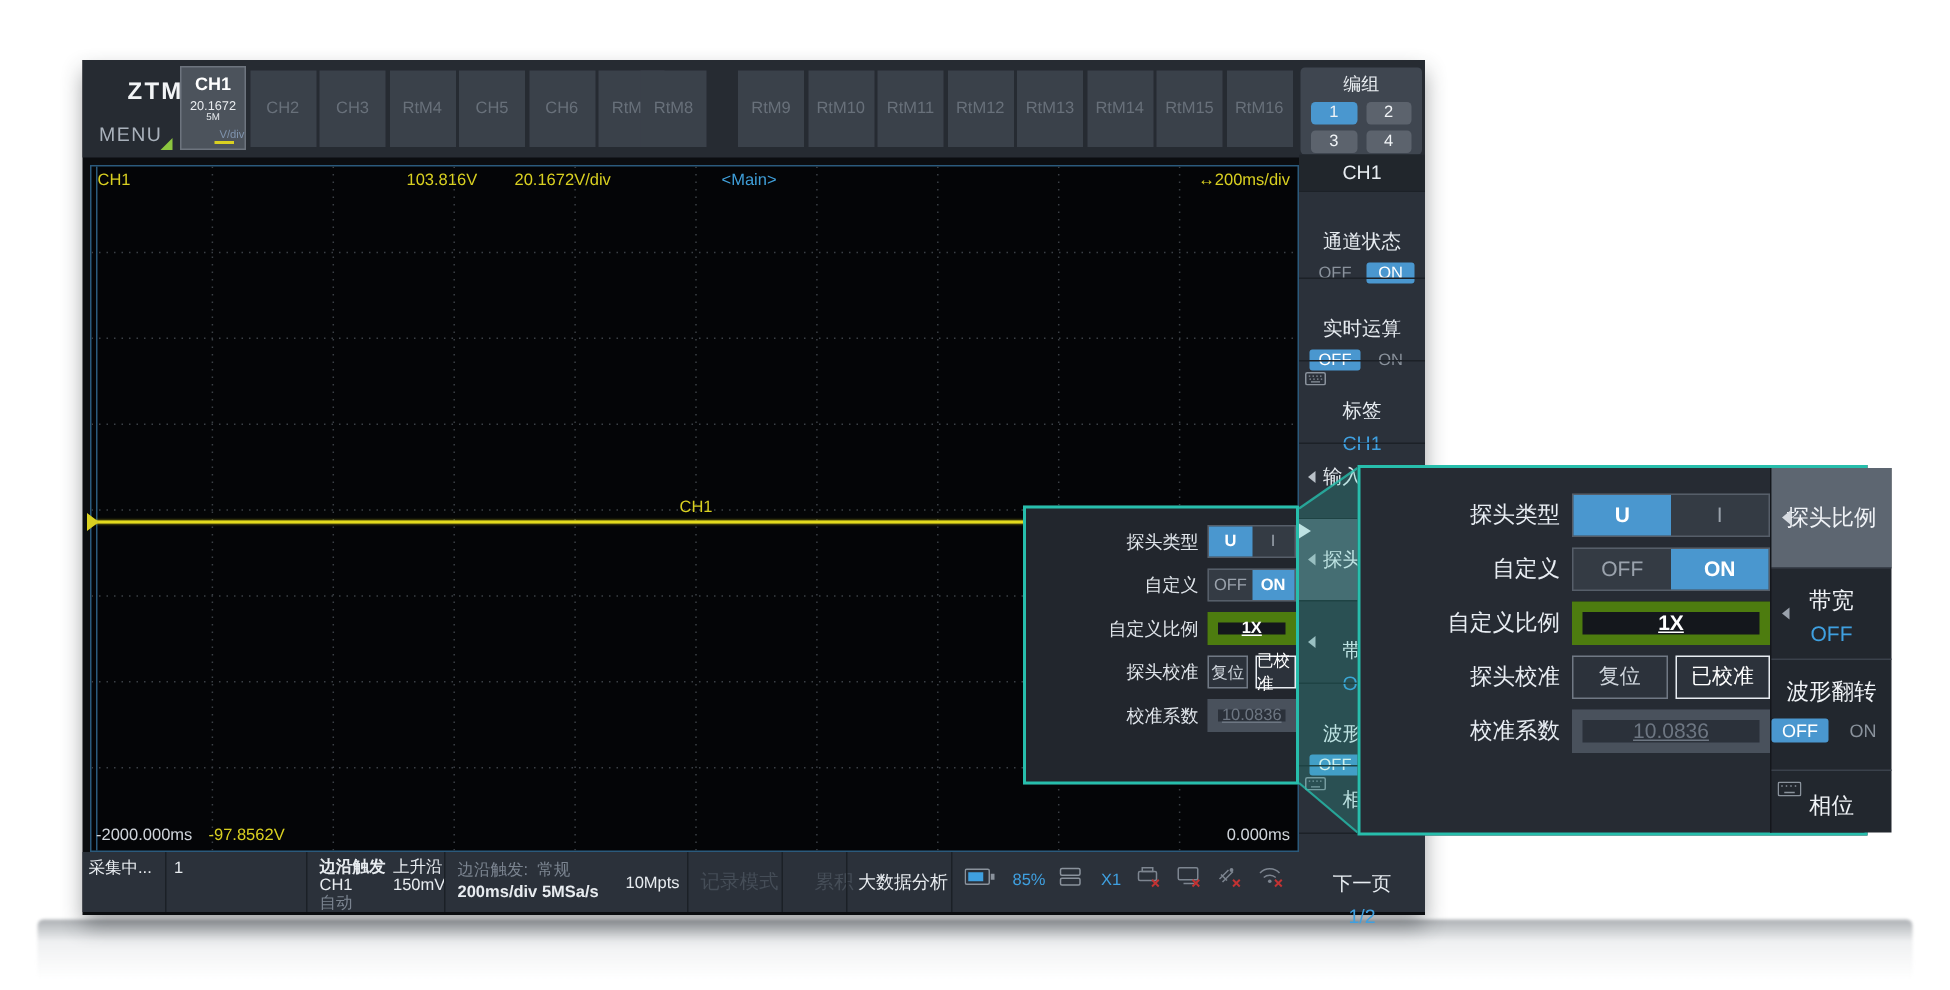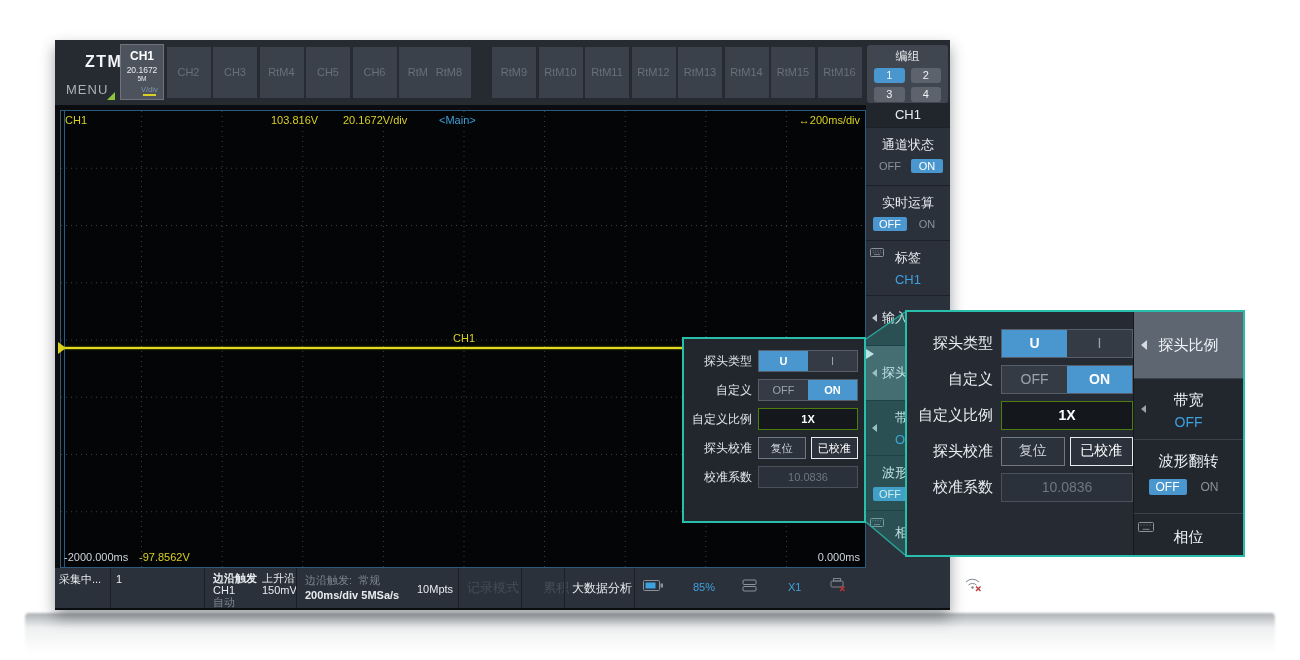--- a/index.html
+++ b/index.html
@@ -17,81 +17,81 @@
   .menu-tri { position:absolute; left:52px; top:52px; width:0; height:0;
               border-left:8px solid transparent; border-bottom:8px solid #8cc63f; }
 
   .tab { position:absolute; top:7px; width:44px; height:51px; background:#3a414a;
          color:#68707a; font-size:11px; text-align:center; line-height:51px; }
   .tab.active { top:4px; height:56px; background:#4c535c; border:1px solid #6d747e;
                 color:#ffffff; line-height:normal; }
   .tab.active .t-main { font-size:12px; font-weight:bold; margin-top:4px; }
   .tab.active .t-val  { font-size:8.5px; margin-top:2px; color:#e8ebee; }
   .tab.active .t-val .t-badge { font-size:6.5px; vertical-align:top; }
-  .tab.active .t-unit { font-size:7.5px; color:#7f93ad; text-align:left; padding-left:20px; }
+  .tab.active .t-unit { font-size:7.5px; color:#7f93ad; text-align:right; padding-left:0; }
   .tab.active .t-dash { position:absolute; right:7px; bottom:3px; width:13px; height:2px; background:#d9d021; }
 
   
   .groupbox { position:absolute; left:812px; top:5px; width:81px; height:58px; background:#3f4650; border-radius:3px; }
   .gb-title { text-align:center; color:#e8ecf0; font-size:12px; margin-top:3px; }
   .gb-grid { display:grid; grid-template-columns:1fr 1fr; gap:4px 6px; padding:3px 7px 0 7px; }
   .gb-btn { height:15px; border-radius:3px; background:#5c636d; color:#f0f3f6; font-size:11px;
             text-align:center; line-height:15px; }
   .gb-btn.on { background:#4a97cf; }
 
   
   .scope { position:absolute; left:5px; top:70px; width:806px; height:458px;
            background:#040507; border:1px solid #2b5a7c; }
   .sc-txt { position:absolute; font-size:11px; }
   .yellow { color:#d9d021; }
   .gray-w { color:#cfd4da; }
-  .blue-t { color:#3f9fd9; }
+  .blue-t { color:#3f9fd9;margin-left:42px; }
   .trace { position:absolute; left:2px; top:236px; width:800px; height:2px; background:#e3da1e;
            box-shadow:0 0 2px #b7b113; }
   .trace-marker { position:absolute; left:-3px; top:231px; width:0; height:0;
                   border-top:6px solid transparent; border-bottom:6px solid transparent;
                   border-left:8px solid #d9d021; }
   .vline { position:absolute; left:3px; top:0; width:1px; height:456px; background:#2b5a7c; }
 
   
   .statusbar { position:absolute; left:0; top:528px; width:811px; height:40px; background:#2b313a; }
   .sb-div { position:absolute; top:0; width:1px; height:40px; background:#1b2026; }
   .sb { position:absolute; font-size:11px; color:#e8ecf0; line-height:12px; white-space:nowrap; }
   .sb .dim { color:#7b8490; }
   .sb-ghost { color:#454d57; font-size:13px; }
-  .sb-icons { position:absolute; left:588px; top:9px; display:flex; align-items:center; gap:27px; }
+  .sb-icons { position:absolute; left:588px; top:9px; display:flex; align-items:center; gap:9px; }
   .ic-txt { color:#3fa0e0; font-size:11px; margin-left:2px; }
 
   
   .sidebar { position:absolute; left:811px; top:63px; width:84px; height:505px; background:#2b313a; }
   .si { position:relative; border-top:1px solid #1c2127; text-align:center; color:#e8edf2; font-size:13px; }
   .si-head { height:24px; line-height:24px; background:#21262c; font-size:13px; }
-  .si-label { padding-top:8px; }
+  .si-label { padding-top:24px; }
   .chip-row { display:flex; justify-content:center; gap:4px; margin-top:5px; }
   .chip { min-width:32px; padding:1px 6px; border-radius:2px; font-size:11px; color:#8a929c; }
   .chip.on { background:#4a97cf; color:#ffffff; }
   .si-val { color:#3fa0e0; font-size:13px; margin-top:5px; }
   .arr-l { position:absolute; left:6px; width:0; height:0;
            border-top:4px solid transparent; border-bottom:4px solid transparent;
            border-right:5px solid #b9c0c8; }
   .kb-ico { position:absolute; left:4px; top:4px; }
   .si-hl { background:#4e5863; }
 
   
   .popup-sm { position:absolute; left:682px; top:337px; width:184px; height:186px;
               background:#22262d; border:2px solid #27beac; z-index:5; }
   .popup-sm .rows { padding-top:11px; }
-  .prow { display:flex; align-items:center; height:22px; margin-bottom:7px; }
+  .prow { display:flex; align-items:center; height:22px; margin-bottom:7px;margin-left:47px; }
   .popup-sm .plabel { flex:0 0 68px; text-align:right; color:#dfe4ea; font-size:12px; margin-right:6px; white-space:nowrap; }
   .popup-sm .pctl { width:100px; height:22px; }
   .seg { display:flex; width:100%; height:100%; border:1px solid #565e69; background:#343b44; }
   .seg > div { flex:1; display:flex; align-items:center; justify-content:center; font-size:11px; color:#9aa2ac; }
   .seg > div.on { background:#4a97cf; color:#ffffff; font-weight:bold; }
-  .tinput { width:100%; height:100%; background:#14171c; border:1px solid #4d7c0f; color:#ffffff;
-            font-weight:bold; display:flex; align-items:center; justify-content:center; font-size:11px; }
+  .tinput { width:100%; height:100%; background:#14171c; border:7px solid #4d7c0f; color:#ffffff;
+            font-weight:bold; display:flex; align-items:center; justify-content:center; font-size:11px;text-decoration:underline; }
   .tinput.disabled { background:#2b313a; border-color:#49515c; color:#6d7682; font-weight:normal; }
   .btn-pair { display:flex; gap:5px; width:100%; height:100%; }
   .btn-pair > div { flex:1; display:flex; align-items:center; justify-content:center;
                     background:#2c323b; font-size:11px; }
   .btn-reset { border:1px solid #707884; color:#cfd5dc; }
   .btn-done  { border:1px solid #e8ecf2; color:#ffffff; font-weight:normal; }
   .link-arrow { position:absolute; right:-10px; top:10px; width:0; height:0;
                 border-top:5px solid transparent; border-bottom:5px solid transparent;
                 border-left:8px solid #e8ecf2; }
 
@@ -327,20 +327,24 @@
       </div>
 
       <div class="si" style="height:45px">
         <span class="kb-ico"><svg width="14" height="9">
               <rect x="0.5" y="0.5" width="13" height="8" rx="1" fill="none" stroke="#8a929c"></rect>
               <path d="M2.5 2.8h1M5 2.8h1M7.5 2.8h1M10 2.8h1M4 6.6h6" stroke="#8a929c" stroke-width="0.8"></path>
             </svg></span>
         <div class="si-label" style="padding-top:13px">相位</div>
       </div>
 
+      <div class="si" style="height:52px">
+        <div class="si-label">下一页</div>
+        <div class="si-val">1/2</div>
+      </div>
     </div>
   </div>
 
   <div class="popup-sm">
     <div class="rows">
       <div class="prow">
         <div class="plabel">探头类型</div>
         <div class="pctl">
             <div class="seg">
           <div class="on">U</div>

